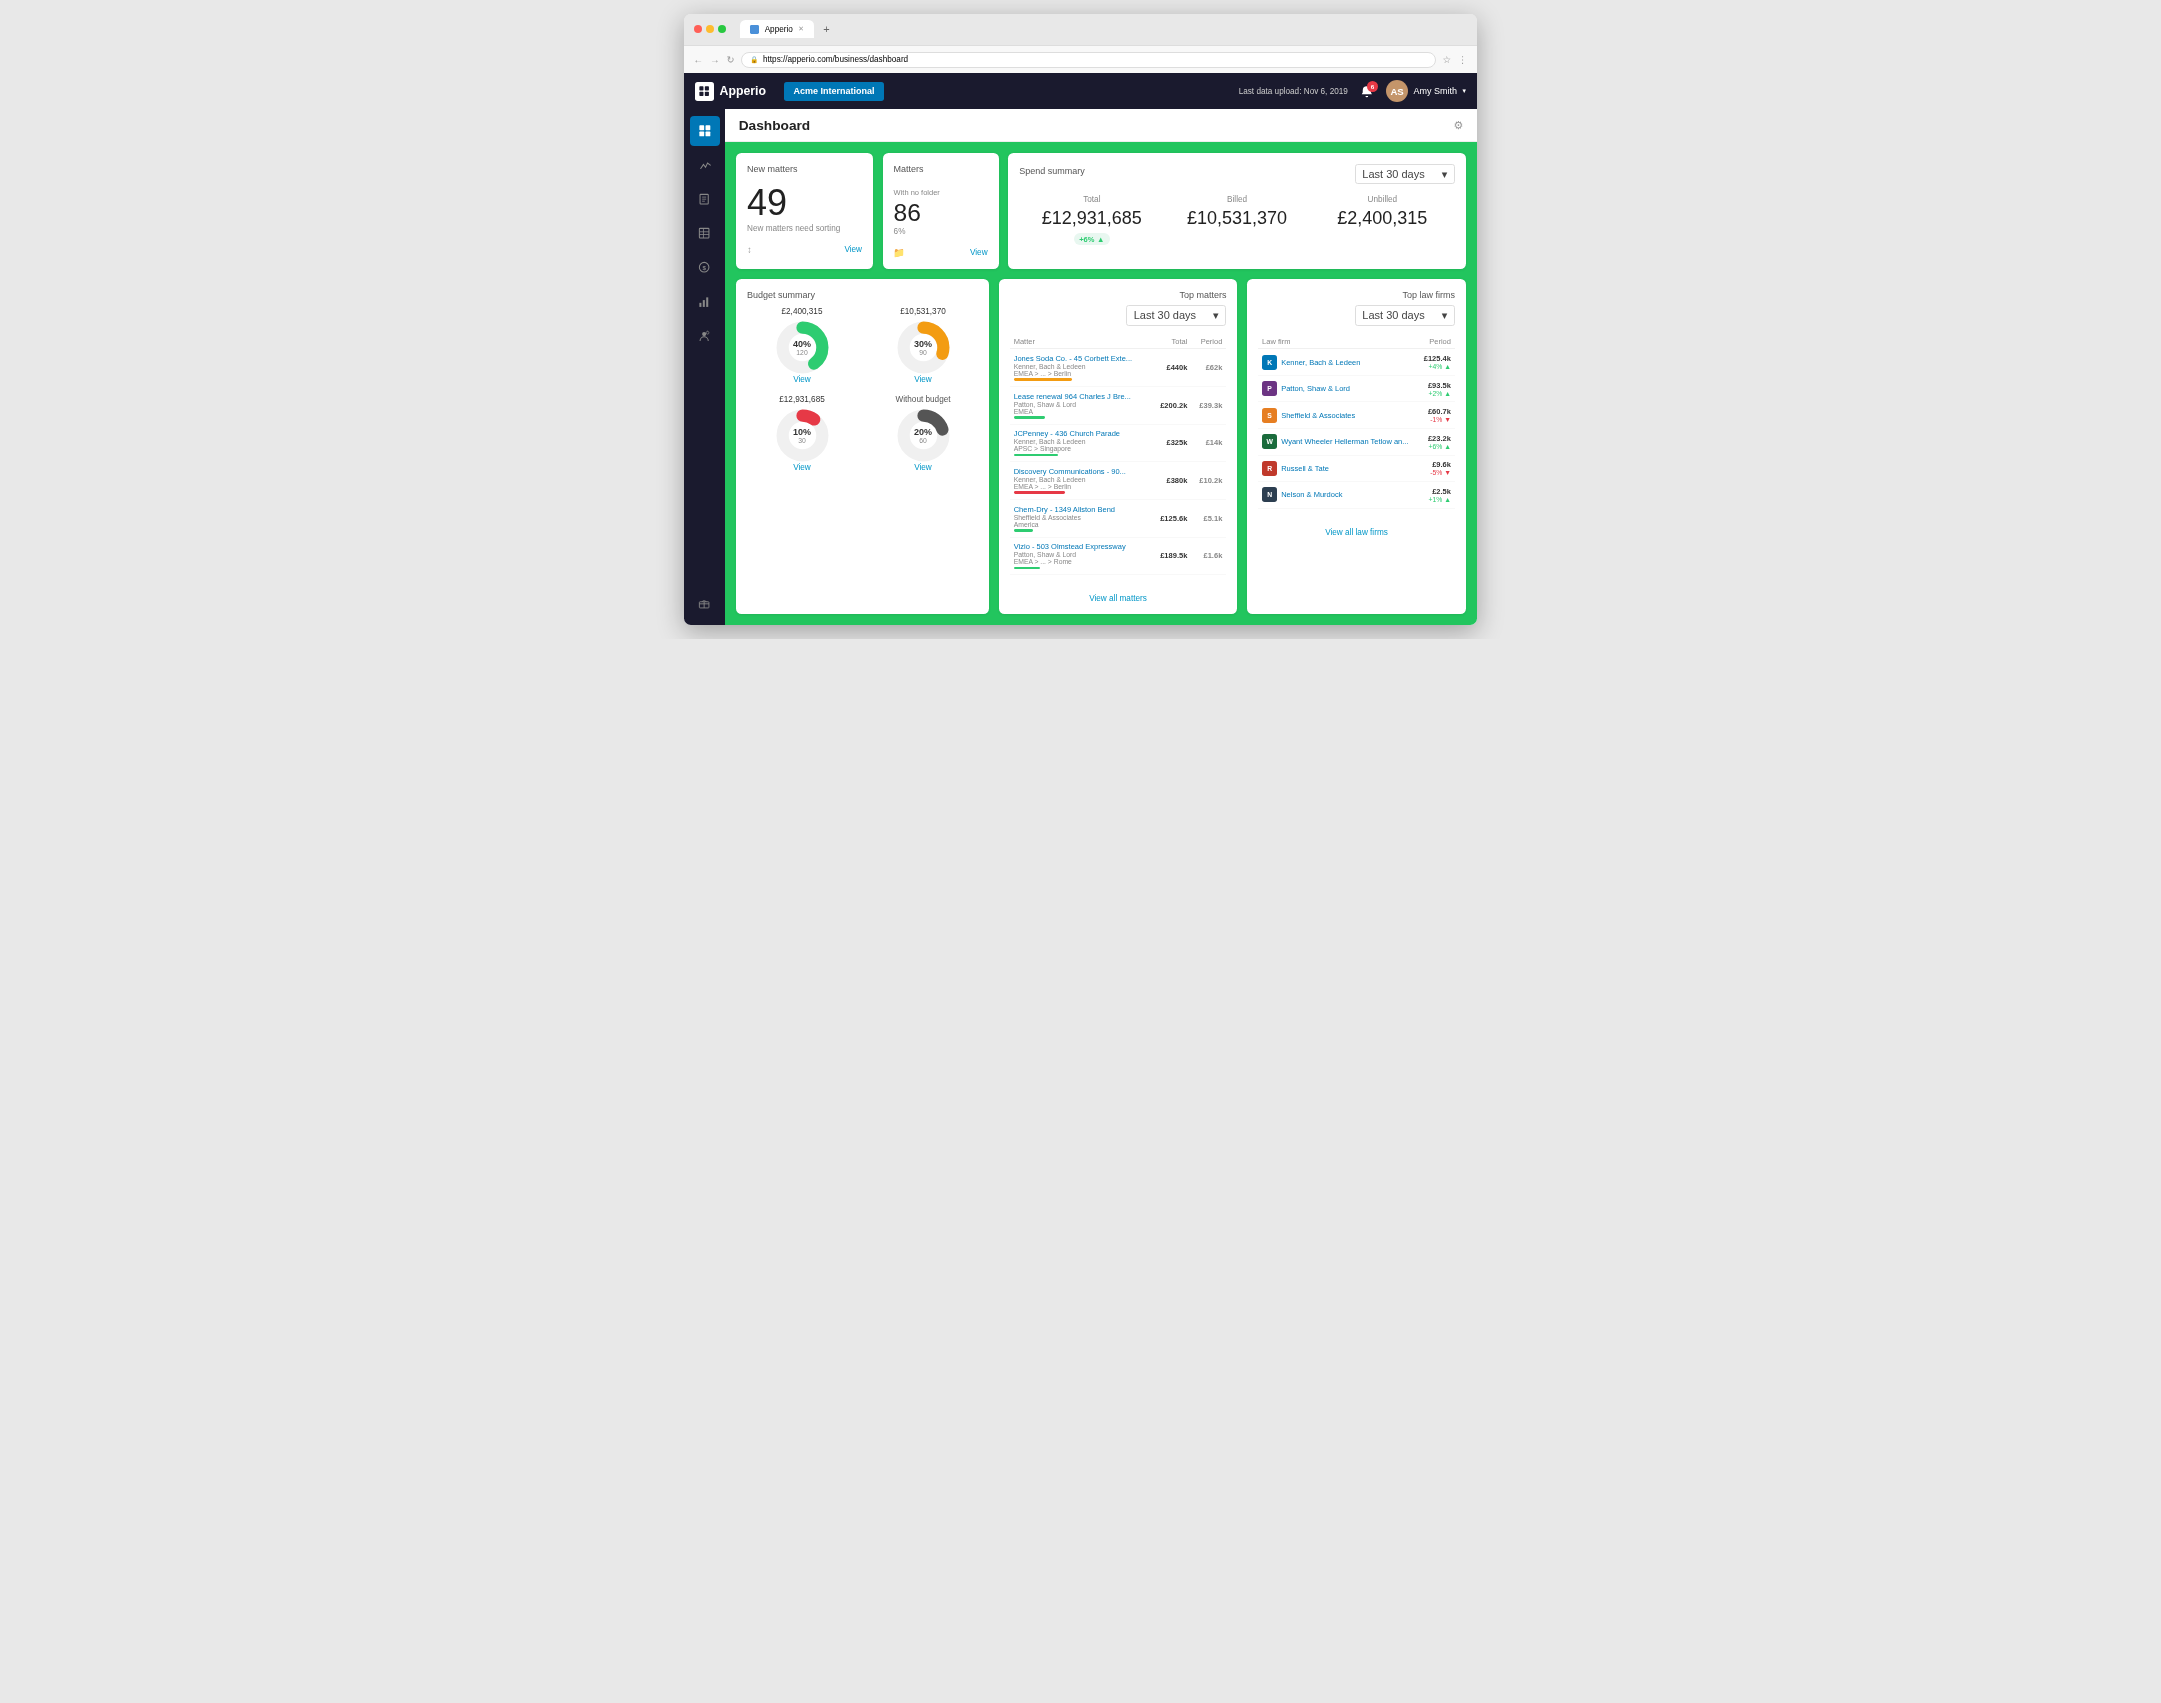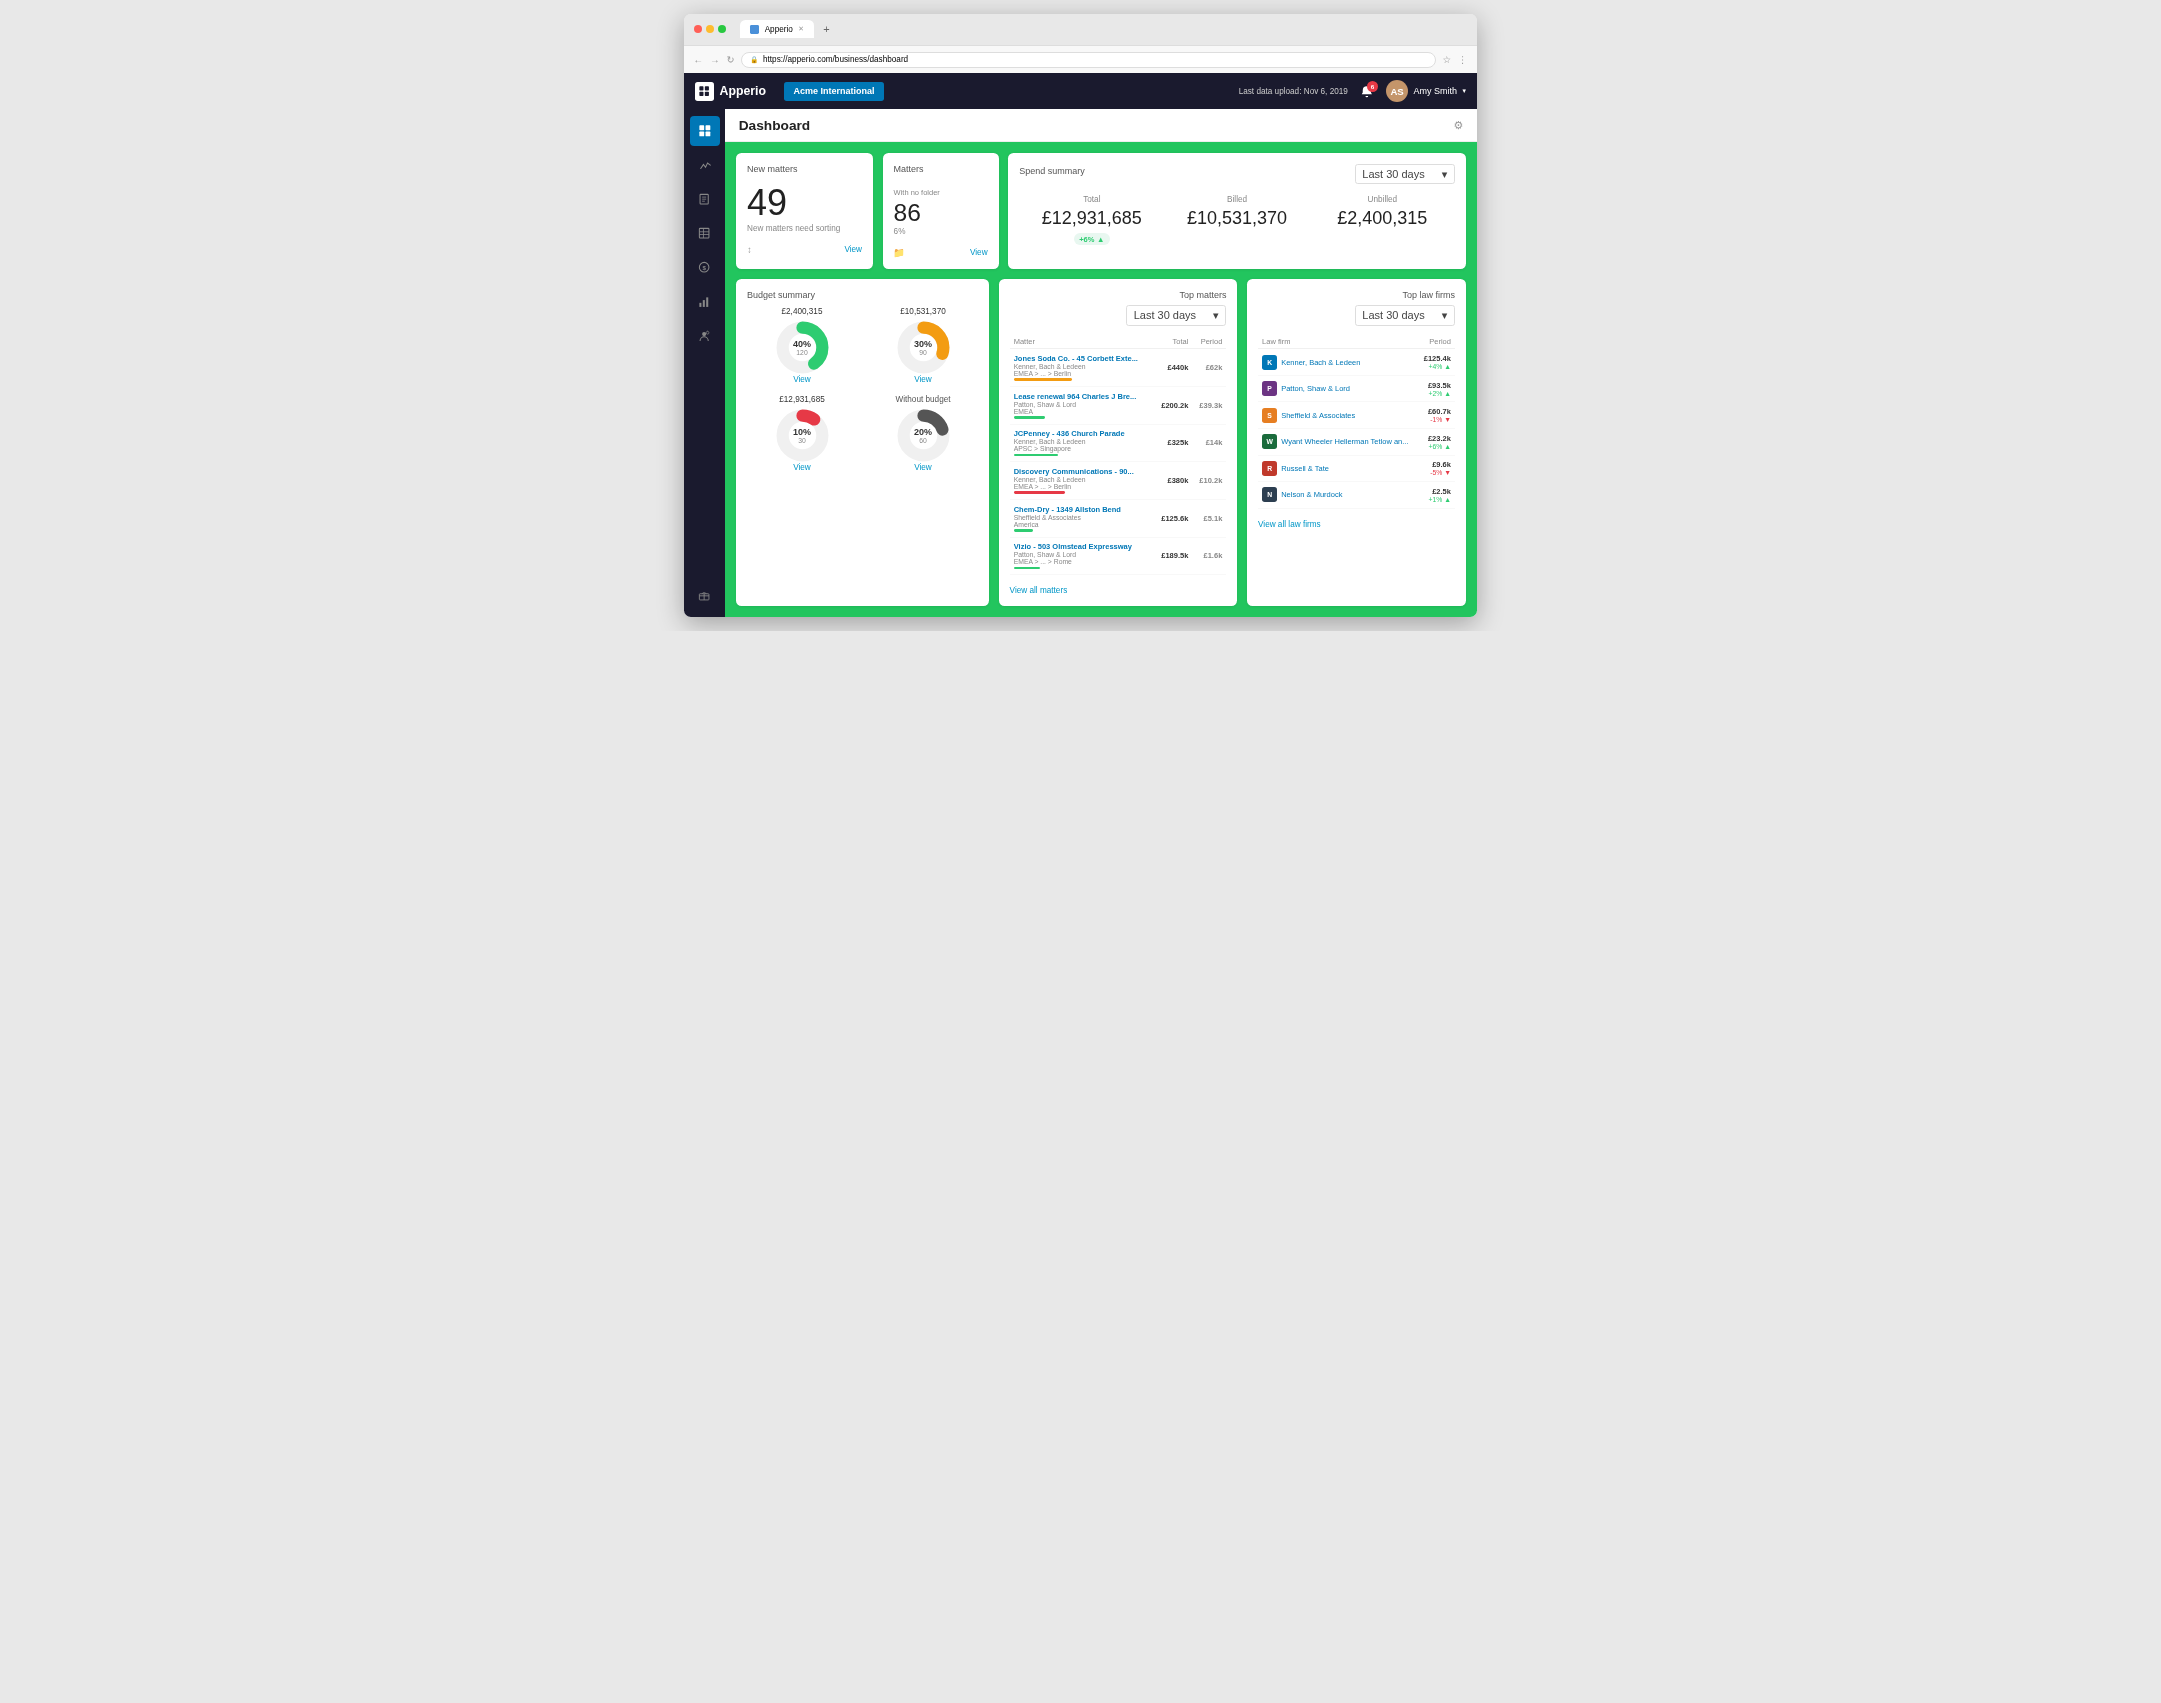--- a/index.html
+++ b/index.html
@@ -94,27 +94,27 @@
     .donut-num { font-size: 6.8px; color: #888; }
     .without-budget-label { font-size: 8.2px; color: #555; margin-bottom: 4.1px; }
 
     
     .top-matters-card { flex: 1; }
     .top-matters-header { display: flex; align-items: flex-end; justify-content: space-between; margin-bottom: 8.2px; flex-direction: column; }
     .matters-table { width: 100%; border-collapse: collapse; }
     .matters-table th { font-size: 7.5px; color: #888; font-weight: 500; padding: 2.7px 4.1px; border-bottom: 0.7px solid #f0f0f0; text-align: left; }
     .matters-table th.right { text-align: right; }
     .matters-table td { font-size: 7.5px; padding: 4.8px 4.1px; border-bottom: 0.7px solid #f8f8f8; vertical-align: middle; }
-    .matter-name { color: #0077b6; font-weight: 700; font-size: 7.5px; cursor: pointer; }
+    .matter-name { color: #0077b6; font-weight: 400; font-size: 7.5px; cursor: pointer; }
     .matter-firm { color: #888; font-size: 6.8px; }
     .matter-region { color: #888; font-size: 6.8px; }
     .matter-total { text-align: right; font-weight: 600; color: #333; font-size: 7.5px; }
     .matter-period { text-align: right; color: #888; font-size: 7.5px; font-weight: bold; }
     .progress-bar { height: 2.7px; border-radius: 1.4px; margin-top: 1.4px; }
-    .view-all-link { color: #0096c7; font-size: 8.2px; cursor: pointer; text-align: left; display: block; margin-top: 11px; font-weight: 500; }
+    .view-all-link { color: #0096c7; font-size: 8.2px; cursor: pointer; text-align: center; display: block; margin-top: 19px; font-weight: 500; }
 
     
     .top-firms-card { flex: 0 0 219px; }
     .firms-table { width: 100%; border-collapse: collapse; }
     .firms-table th { font-size: 7.5px; color: #888; font-weight: 500; padding: 2.7px 4.1px; border-bottom: 0.7px solid #f0f0f0; text-align: left; }
     .firms-table th.right { text-align: right; }
     .firms-table td { font-size: 7.5px; padding: 4.8px 4.1px; border-bottom: 0.7px solid #f8f8f8; vertical-align: middle; }
     .firm-avatar { width: 15px; height: 15px; border-radius: 2.7px; display: inline-flex; align-items: center; justify-content: center; font-size: 6.8px; font-weight: 700; color: white; margin-right: 4.1px; }
     .firm-name { color: #0077b6; font-weight: 500; cursor: pointer; }
     .firm-amount { text-align: right; color: #333; font-weight: 600; }

